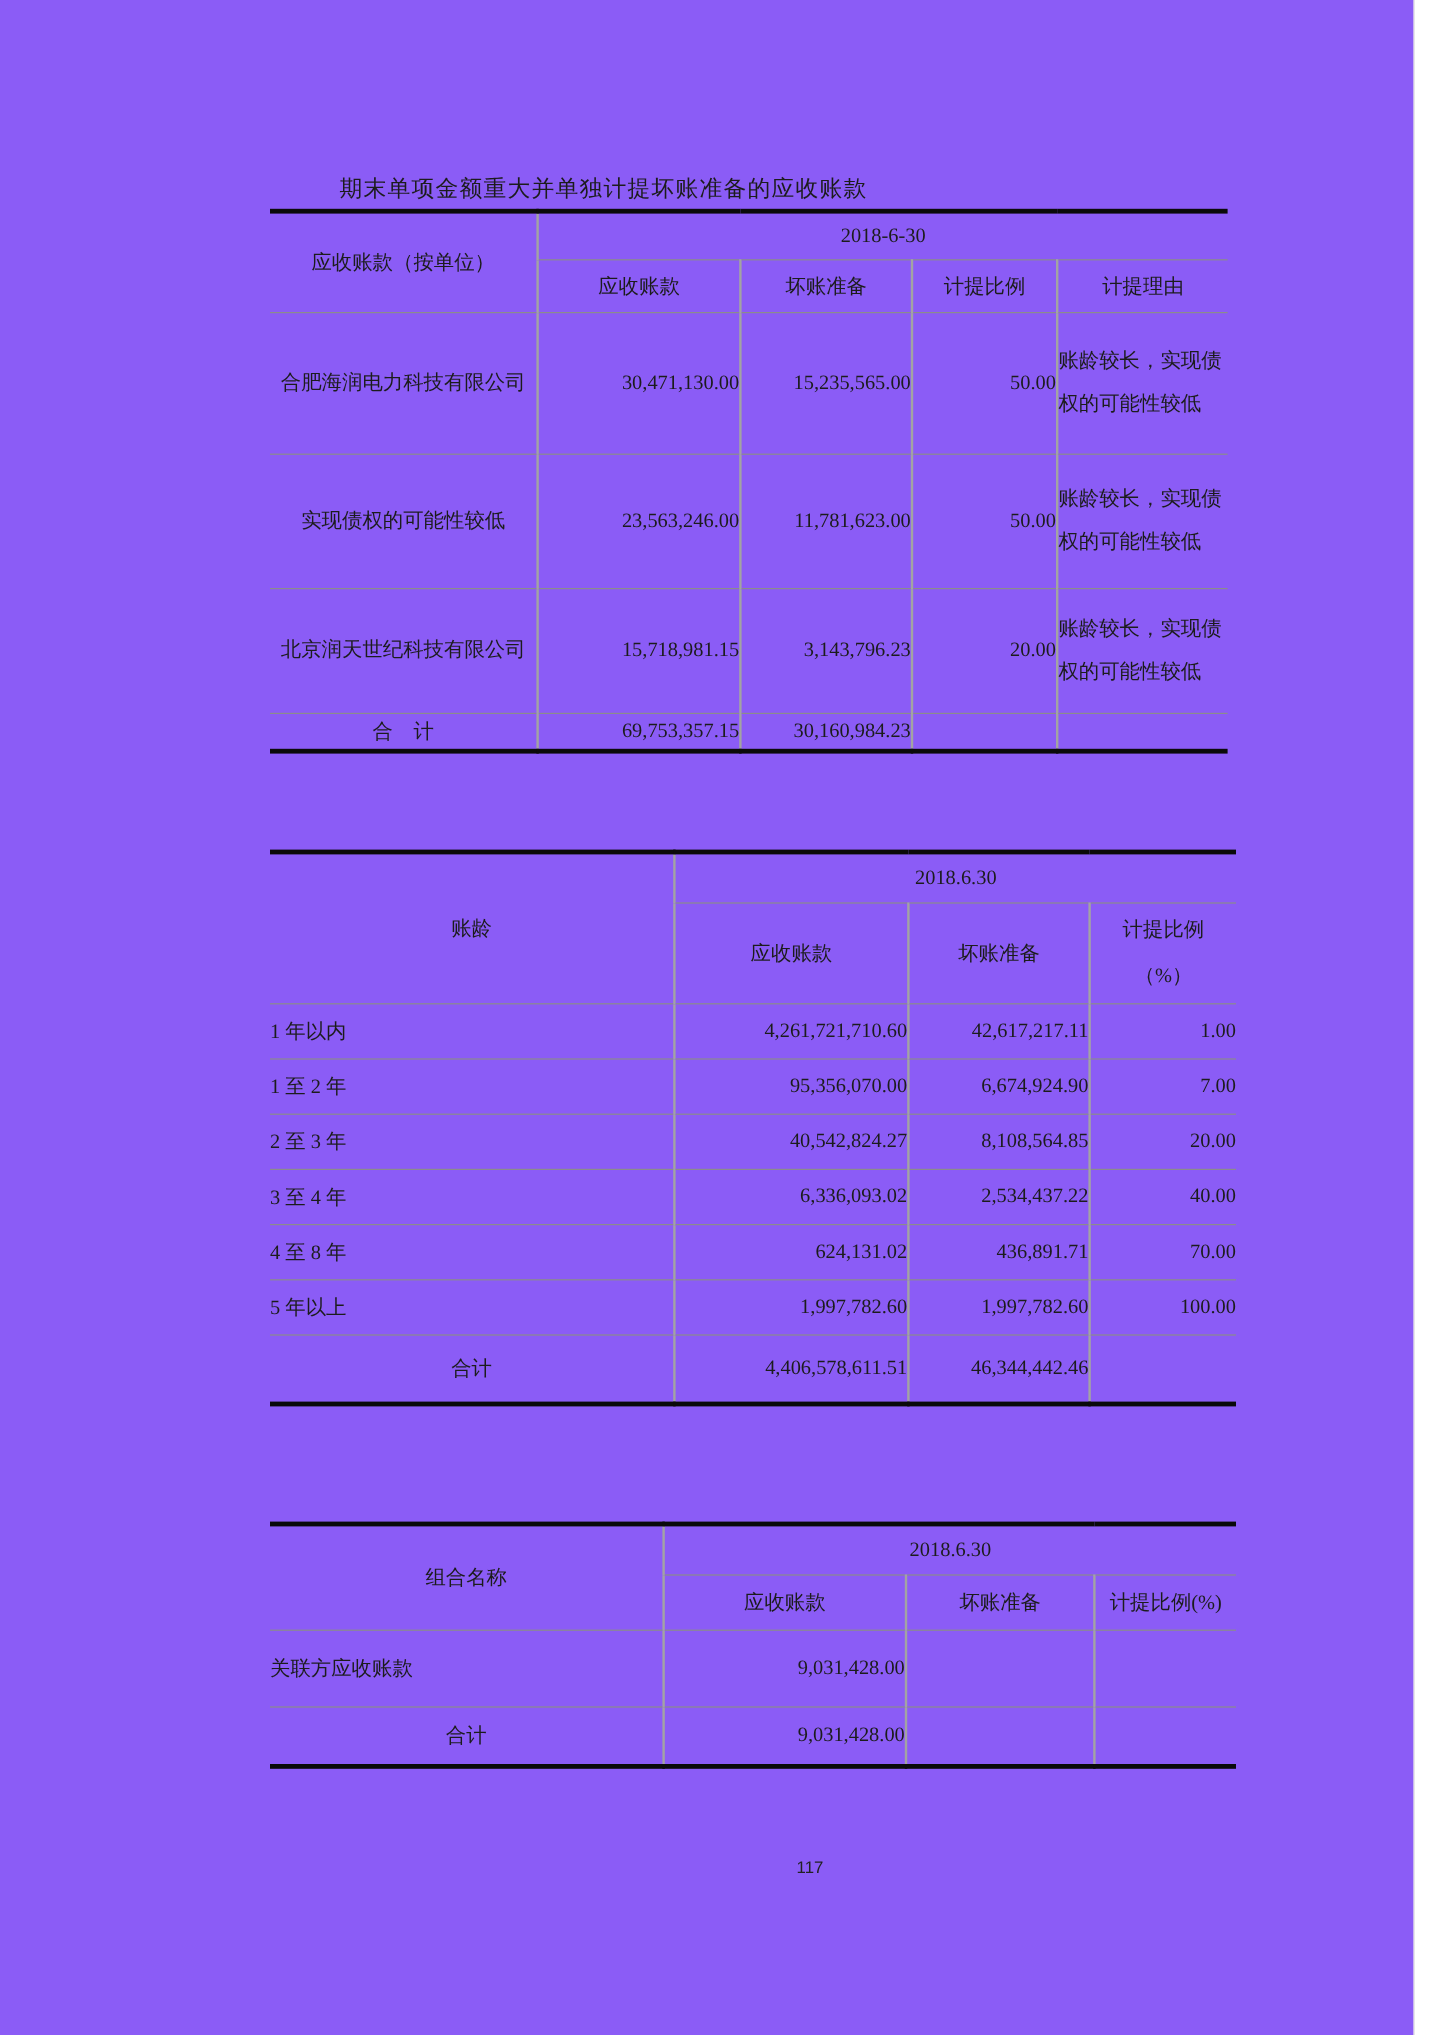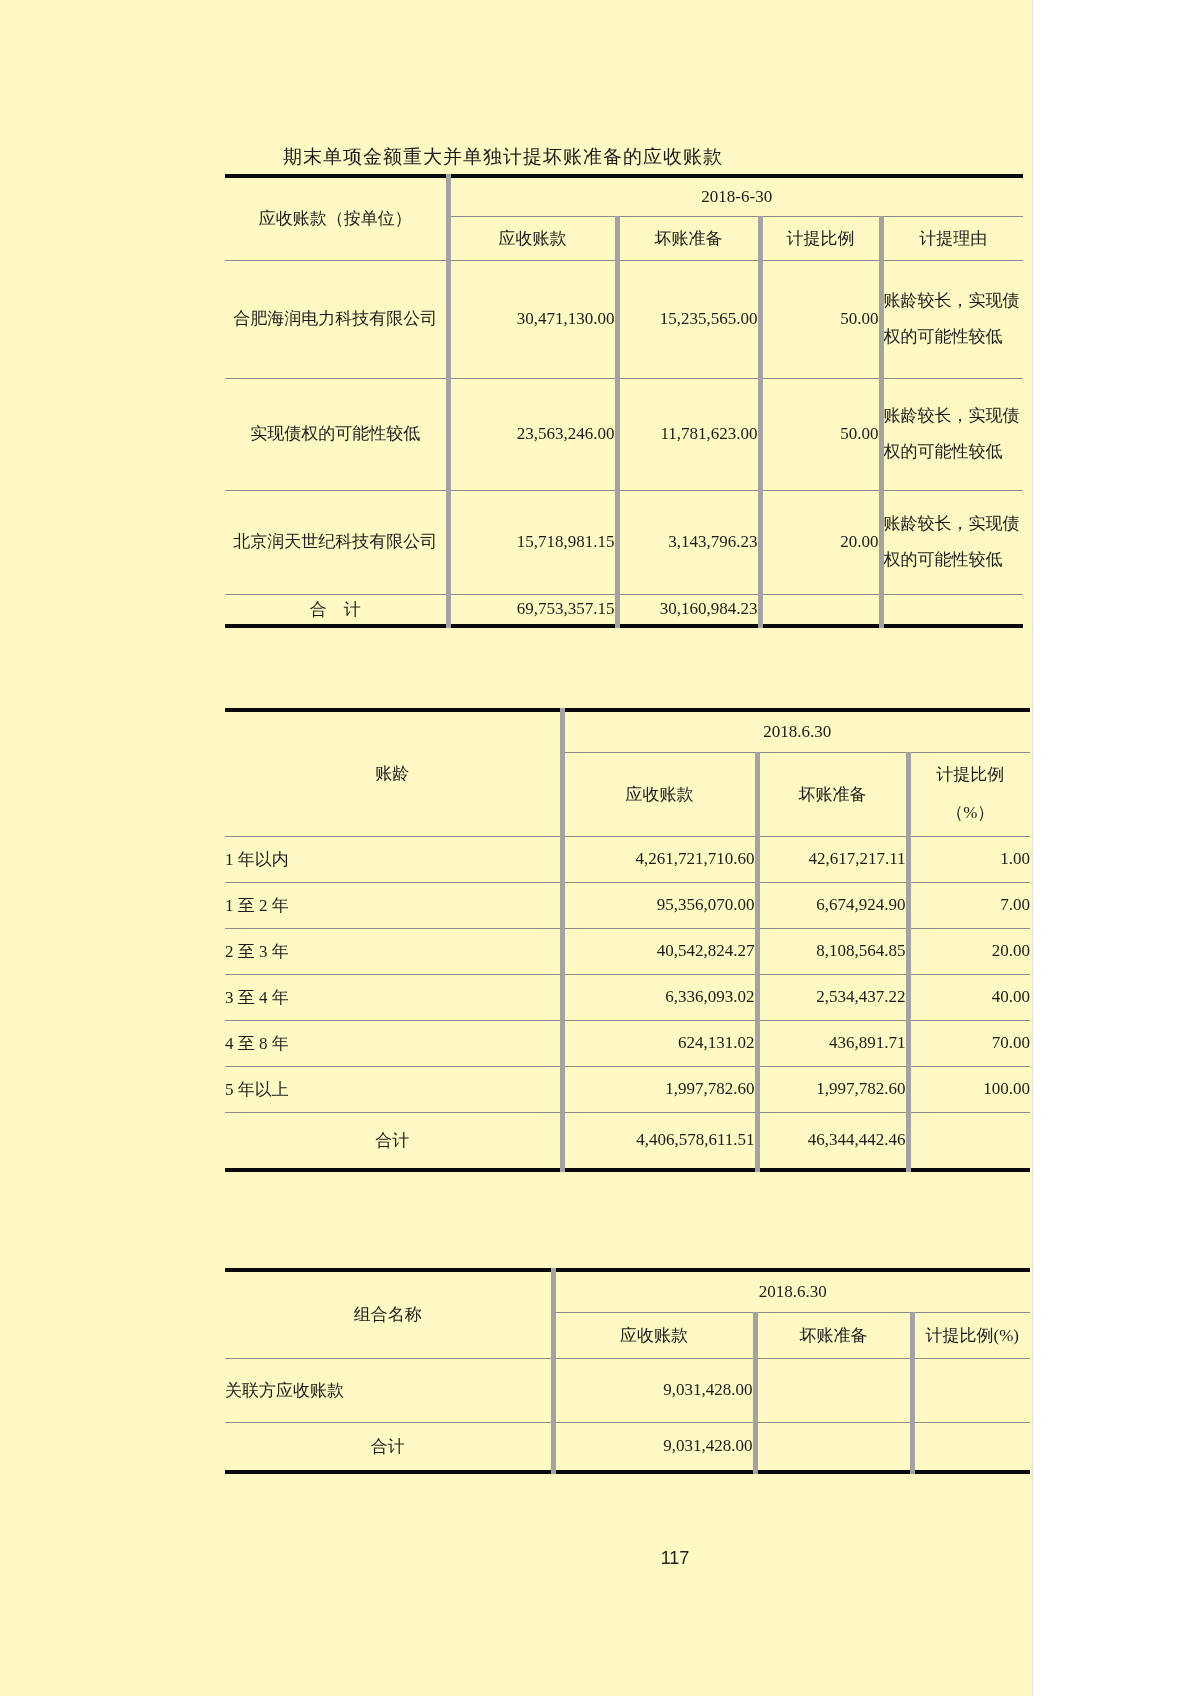--- a/index.html
+++ b/index.html
@@ -1,20 +1,20 @@
 <!DOCTYPE html>
 <html><head>
 <meta charset="utf-8">
 <style>
   html, body { margin: 0; padding: 0; background: #ffffff; }
   .page {
     position: relative;
-    width: 1032px;
+    width: 1178px;
     height: 1696px;
-    background: #fef9c3;
+    background: #8b5cf6;
     outline: 1px solid #e2e2e2;
     font-family: "Liberation Serif", "DejaVu Serif", serif;
     color: #1c1c1c;
     overflow: hidden;
   }
   .tbl-title {
     position: absolute;
     left: 283px;
     font-size: 19px;
     letter-spacing: 1px;
@@ -28,21 +28,21 @@
     border-top: 4px solid #0a0a0a;
     border-bottom: 4px solid #0a0a0a;
     font-size: 17px;
   }
   table.doc-table td {
     vertical-align: middle;
     padding: 0;
     overflow: hidden;
   }
   
-  td.vline { border-left: 5px solid #a3a3a3; }
+  td.vline { border-left: 2px solid #a3a3a3; }
   tr.rule td { border-top: 1px solid #8c8c8c; }
   td.under { border-bottom: 1px solid #8c8c8c; }
 
   .center { text-align: center; }
   .num { text-align: right; padding-right: 14px; }
   .name-cell {
     text-align: center;
     padding-left: 28px;
     padding-right: 10px;
     line-height: 36px;
@@ -54,21 +54,21 @@
     line-height: 36px;
   }
   .age-cell { text-align: left; padding-left: 28px; }
   .ratio-head { line-height: 38px; }
   .pagenum {
     position: absolute;
     top: 1548px;
     left: 630px;
     width: 90px;
     text-align: center;
-    font-size: 18px;
+    font-size: 14px;
     font-family: "Liberation Sans", sans-serif;
     color: #222;
   }
 
   
   #t1 { top: 174px; }
   #t1 .rh-date  { height: 40px; }
   #t1 .rh-sub   { height: 44px; }
   #t1 .rh-r1    { height: 118px; }
   #t1 .rh-r2    { height: 112px; }

